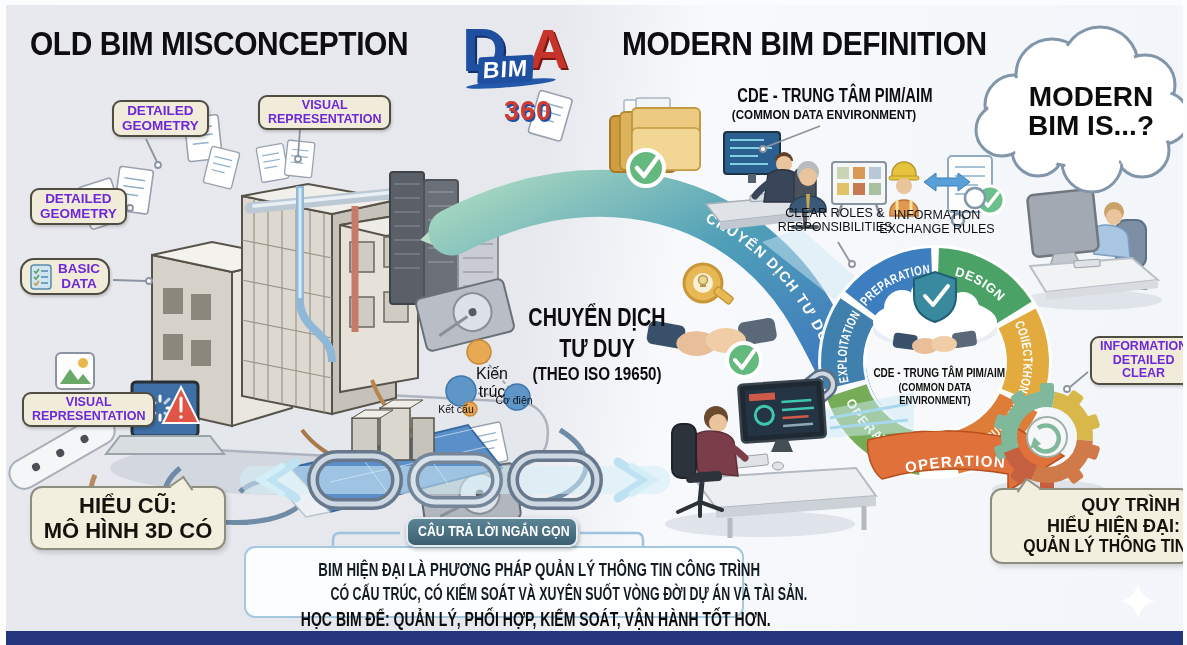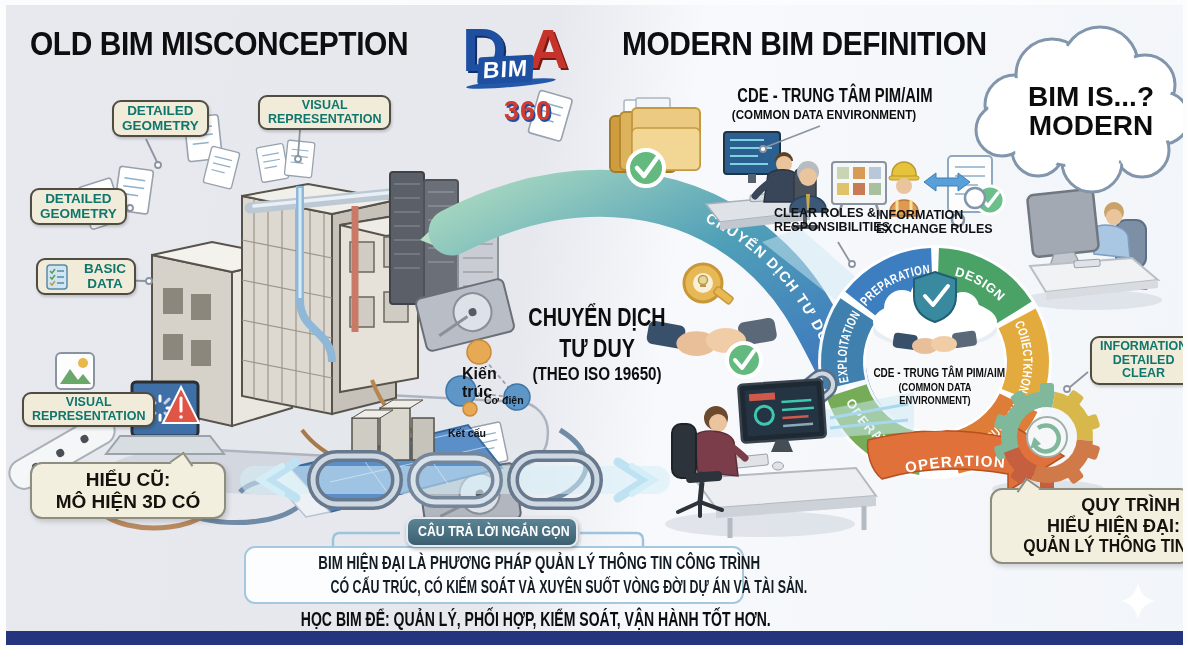--- a/index.html
+++ b/index.html
@@ -9,34 +9,34 @@
   .frame-l{position:absolute;left:0;top:0;width:6px;height:645px;background:#fdfdfd;z-index:9;}
   .frame-t{position:absolute;left:0;top:0;width:1187px;height:5px;background:#fbfcfd;z-index:9;}
   .frame-r{position:absolute;right:0;top:0;width:4px;height:645px;background:#fdfdfd;z-index:9;}
   svg.art{position:absolute;left:0;top:0;z-index:1;}
   .txt{position:absolute;z-index:3;}
   .bigtitle{font-size:34px;font-weight:900;color:#0e0e10;letter-spacing:-.5px;white-space:nowrap;
     transform:scaleX(.88);transform-origin:left top;}
   .cond{display:block;white-space:nowrap;transform-origin:center;} .sx72{transform:scaleX(.72);} .sx76{transform:scaleX(.76);}
   .sx80{transform:scaleX(.80);} .sx86{transform:scaleX(.86);} .sx88{transform:scaleX(.88);}
   .tag{position:absolute;z-index:3;background:#f1ecda;border:2px solid #4f4c42;border-radius:9px;
-    padding:2px 8px;text-align:center;font-weight:bold;color:#0f766e;line-height:1.08;
+    padding:2px 8px;text-align:center;font-weight:bold;color:#6d28d9;line-height:1.08;
     box-shadow:1px 2px 3px rgba(0,0,0,.18);}
   .tag .l{display:block;white-space:nowrap;}
-  .freelabel{position:absolute;z-index:3;text-align:left;font-weight:bold;color:#101012;line-height:1.12;}
+  .freelabel{position:absolute;z-index:3;text-align:center;font-weight:normal;color:#101012;line-height:1.12;}
   .bubble{position:absolute;z-index:3;background:#f3efdf;border:2px solid #8d8d80;border-radius:12px;
     padding:5px 10px;font-weight:bold;color:#15120d;line-height:1.14;text-align:center;
     box-shadow:2px 3px 5px rgba(0,0,0,.15);}
   .bubble .tail{position:absolute;width:15px;height:15px;background:#f3efdf;
     border-left:2px solid #8d8d80;border-top:2px solid #8d8d80;}
   .heading{font-weight:900;color:#0d0d0d;text-align:center;line-height:1.18;}
   .pill{position:absolute;z-index:4;background:linear-gradient(#5b8495,#3b5f70);border:2px solid #e4ebf0;
     border-radius:9px;color:#fff;font-weight:800;text-align:center;box-shadow:1px 2px 4px rgba(0,0,0,.3);}
   .answerbox{position:absolute;z-index:3;background:rgba(253,254,255,.92);border:2.5px solid #a6c8de;
-    border-radius:11px;text-align:right;color:#131b23;font-weight:800;padding:3px 4px;}
+    border-radius:11px;text-align:right;color:#131b23;font-weight:800;padding:10px 4px;}
   .bar{position:absolute;z-index:5;background:#24357e;}
   .logo{position:absolute;z-index:3;}
   .logo span{position:absolute;font-weight:900;white-space:nowrap;}
   .logo .d{left:0;top:0;font-size:62px;color:#1f4fa0;text-shadow:2px 2px 0 #142f63;}
   .logo .a{left:66px;top:2px;font-size:56px;color:#c5332a;text-shadow:2px 2px 0 #761a13;}
   .logo .swoosh{position:absolute;left:4px;top:66px;width:90px;height:7px;background:#2458a8;
     border-radius:50%;transform:rotate(-5deg);}
   .logo .bim{left:16px;top:42px;font-size:23px;color:#fff;background:#1f4fa0;padding:0 5px;
     letter-spacing:1px;transform:skewX(-6deg) rotate(-3deg);border-radius:3px;}
   .logo .n360{left:42px;top:62px;font-size:27px;color:#d23b2f;letter-spacing:1px;
@@ -514,42 +514,42 @@
 
   <div class="logo" style="left:462px;top:14px;width:132px;height:92px;">
     <span class="d">D</span>
     <span class="a">A</span>
     <span class="swoosh"></span>
     <span class="bim">BIM</span>
     <span class="n360">360</span>
   </div>
 
   <div class="txt heading" style="left:1016px;top:82px;width:150px;">
+    <span class="cond cloudtxt" style="font-size:28px;">MODERN</span>
     <span class="cond cloudtxt" style="font-size:28px;">BIM IS...?</span>
-    <span class="cond cloudtxt" style="font-size:28px;">MODERN</span>
   </div>
 
   <div class="txt heading" style="left:710px;top:84px;width:228px;">
     <span class="cond sx76" style="font-size:19.5px;">CDE - TRUNG TÂM PIM/AIM</span>
     <span class="cond sx86" style="font-size:13.5px;">(COMMON DATA ENVIRONMENT)</span>
   </div>
 
   <div class="tag" style="left:112px;top:100px;font-size:13.5px;">
     <span class="l">DETAILED</span>
     <span class="l">GEOMETRY</span>
   </div>
   <div class="tag" style="left:258px;top:95px;font-size:12.5px;">
     <span class="l">VISUAL</span>
     <span class="l">REPRESENTATION</span>
   </div>
   <div class="tag" style="left:30px;top:188px;font-size:13.5px;">
     <span class="l">DETAILED</span>
     <span class="l">GEOMETRY</span>
   </div>
-  <div class="tag" style="left:36px;top:258px;font-size:13.5px;display:flex;align-items:center;gap:16px;">
+  <div class="tag" style="left:20px;top:258px;font-size:13.5px;display:flex;align-items:center;gap:6px;border-radius:14px;">
     <svg width="22" height="26" viewBox="0 0 22 26">
       <rect x="1" y="1" width="20" height="24" rx="3" fill="#cfe6f2" stroke="#5a8aa8" stroke-width="1.5"></rect>
       <polyline points="4,7 6,9 9,5" fill="none" stroke="#5a9a5a" stroke-width="1.5"></polyline>
       <line x1="11" y1="7" x2="18" y2="7" stroke="#5a8aa8" stroke-width="1.5"></line>
       <polyline points="4,13 6,15 9,11" fill="none" stroke="#5a9a5a" stroke-width="1.5"></polyline>
       <line x1="11" y1="13" x2="18" y2="13" stroke="#5a8aa8" stroke-width="1.5"></line>
       <polyline points="4,19 6,21 9,17" fill="none" stroke="#c89838" stroke-width="1.5"></polyline>
       <line x1="11" y1="19" x2="18" y2="19" stroke="#5a8aa8" stroke-width="1.5"></line>
     </svg>
     <span>
@@ -589,27 +589,27 @@
     <span class="cond sx80" style="font-size:19px;">(THEO ISO 19650)</span>
   </div>
 
   <div class="txt heading" style="left:858px;top:366px;width:154px;line-height:1.2;">
     <span class="cond sx80" style="font-size:12.5px;">CDE - TRUNG TÂM PIM/AIM</span>
     <span class="cond sx88" style="font-size:10.5px;">(COMMON DATA</span>
     <span class="cond sx88" style="font-size:10.5px;">ENVIRONMENT)</span>
   </div>
 
   <div class="freelabel" style="left:462px;top:365px;width:60px;font-size:16px;">Kiến trúc</div>
-  <div class="freelabel" style="left:448px;top:404px;width:60px;font-size:10.5px;margin-top:24px;">Kết cấu</div>
+  <div class="freelabel" style="left:426px;top:404px;width:60px;font-size:10.5px;">Kết cấu</div>
   <div class="freelabel" style="left:484px;top:395px;width:60px;font-size:10.5px;">Cơ điện</div>
 
-  <div class="bubble" style="left:30px;top:462px;width:172px;font-size:19px;">
+  <div class="bubble" style="left:30px;top:486px;width:172px;font-size:22px;">
     <span class="tail" style="top:-9px;right:34px;transform:rotate(55deg);"></span>
     <span class="cond">HIỂU CŨ:</span>
-    <span class="cond">MÔ HIỆN 3D CÓ</span>
+    <span class="cond">MÔ HÌNH 3D CÓ</span>
   </div>
   <div class="bubble" style="left:990px;top:488px;width:178px;font-size:18px;text-align:right;">
     <span class="tail" style="top:-9px;left:28px;transform:rotate(35deg);"></span>
     <span class="cond" style="transform-origin:right;">QUY TRÌNH</span>
     <span class="cond" style="transform-origin:right;">HIỂU HIỆN ĐẠI:</span>
     <span class="cond sx88" style="transform-origin:right;">QUẢN LÝ THÔNG TIN</span>
   </div>
 
   <div class="pill" style="left:406px;top:517px;width:168px;height:26px;line-height:24px;font-size:14px;">
     <span class="cond sx88">CÂU TRẢ LỜI NGẮN GỌN</span>

